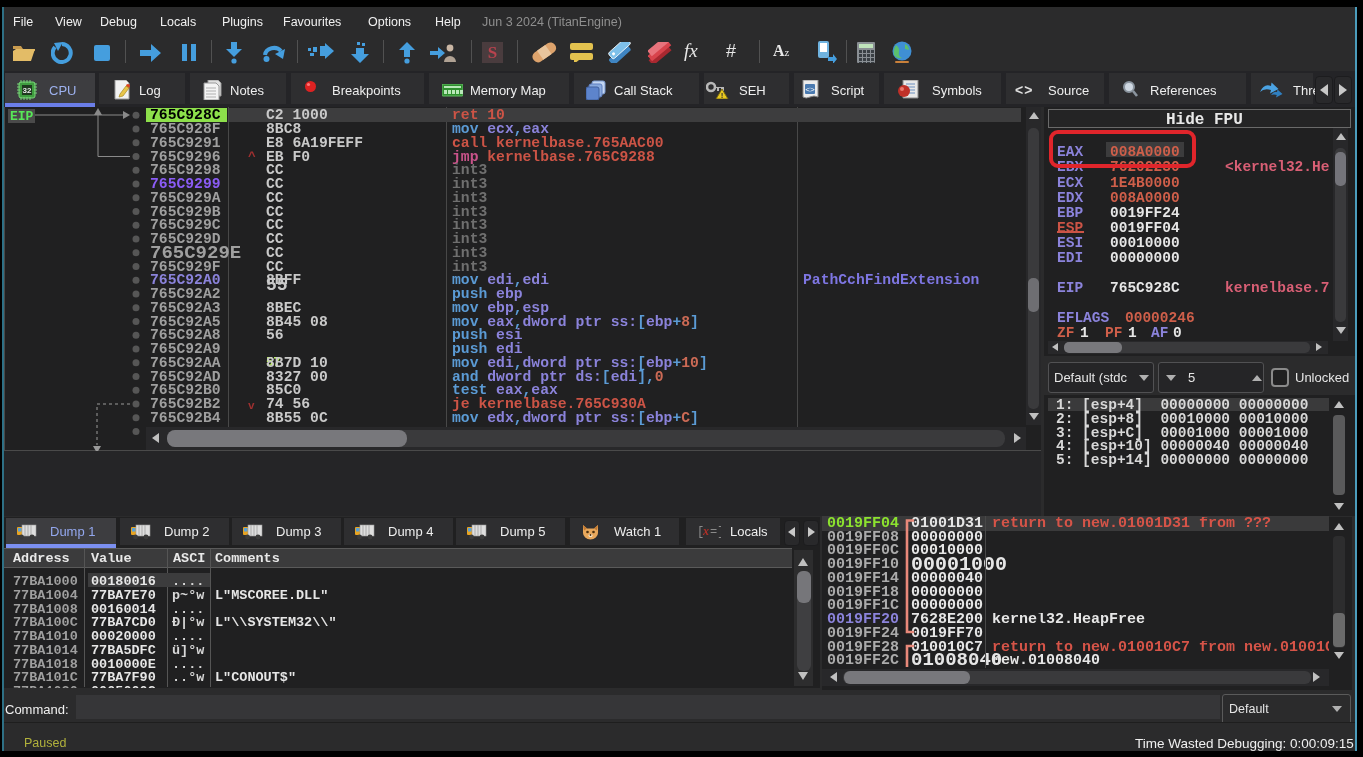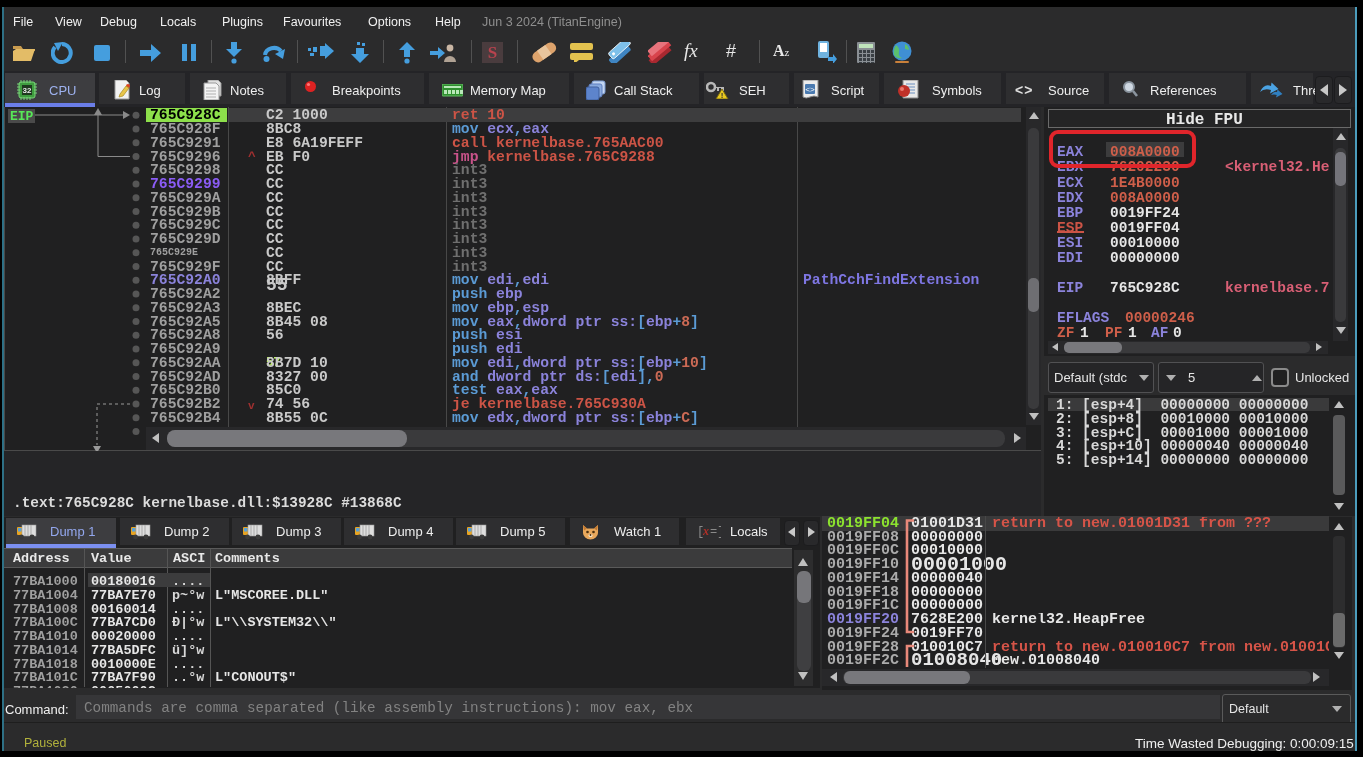--- a/index.html
+++ b/index.html
@@ -299,21 +299,21 @@
 <div class="t mono" style="left:452px;top:190.8px;font-size:14.7px;line-height:14px"><i class="g">int3</i></div>
 <div class="t mono" style="left:150px;top:204.55px;font-size:14.7px;line-height:14px;color:#9f9f9f">765C929B</div>
 <div class="t mono" style="left:266px;top:204.55px;font-size:14.7px;line-height:14px;color:#c9c9c9">CC</div>
 <div class="t mono" style="left:452px;top:204.55px;font-size:14.7px;line-height:14px"><i class="g">int3</i></div>
 <div class="t mono" style="left:150px;top:218.3px;font-size:14.7px;line-height:14px;color:#9f9f9f">765C929C</div>
 <div class="t mono" style="left:266px;top:218.3px;font-size:14.7px;line-height:14px;color:#c9c9c9">CC</div>
 <div class="t mono" style="left:452px;top:218.3px;font-size:14.7px;line-height:14px"><i class="g">int3</i></div>
 <div class="t mono" style="left:150px;top:232.05px;font-size:14.7px;line-height:14px;color:#9f9f9f">765C929D</div>
 <div class="t mono" style="left:266px;top:232.05px;font-size:14.7px;line-height:14px;color:#c9c9c9">CC</div>
 <div class="t mono" style="left:452px;top:232.05px;font-size:14.7px;line-height:14px"><i class="g">int3</i></div>
-<div class="t mono" style="left:150px;top:245.8px;font-size:10px;line-height:14px;color:#9f9f9f">765C929E</div>
+<div class="t mono" style="left:150px;top:245.8px;font-size:19px;line-height:14px;color:#9f9f9f">765C929E</div>
 <div class="t mono" style="left:266px;top:245.8px;font-size:14.7px;line-height:14px;color:#c9c9c9">CC</div>
 <div class="t mono" style="left:452px;top:245.8px;font-size:14.7px;line-height:14px"><i class="g">int3</i></div>
 <div class="t mono" style="left:150px;top:259.55px;font-size:14.7px;line-height:14px;color:#9f9f9f">765C929F</div>
 <div class="t mono" style="left:266px;top:259.55px;font-size:14.7px;line-height:14px;color:#c9c9c9">CC</div>
 <div class="t mono" style="left:452px;top:259.55px;font-size:14.7px;line-height:14px"><i class="g">int3</i></div>
 <div class="t mono" style="left:150px;top:273.3px;font-size:14.7px;line-height:14px;color:#8b83db">765C92A0</div>
 <div class="t mono" style="left:266px;top:273.3px;font-size:14.7px;line-height:14px;color:#c9c9c9">8BFF</div>
 <div class="t mono" style="left:452px;top:273.3px;font-size:14.7px;line-height:14px"><i class="b">mov </i><i class="l">edi</i><i class="b">,</i><i class="l">edi</i></div>
 <div class="t mono" style="left:803px;top:273.3px;font-size:14.7px;line-height:14px;color:#7e76e2">PathCchFindExtension</div>
 <div class="t mono" style="left:150px;top:287.05px;font-size:14.7px;line-height:14px;color:#9f9f9f">765C92A2</div>
@@ -389,21 +389,20 @@
 <div class="abs" style="left:1028px;top:128px;width:11px;height:281px;background:#3a3a3c;border-radius:5px"></div>
 <div class="arr" style="left:1029px;top:112px;border-left:5px solid transparent;border-right:5px solid transparent;border-bottom:7px solid #c0c0c0"></div>
 <div class="arr" style="left:1029px;top:413px;border-left:5px solid transparent;border-right:5px solid transparent;border-top:7px solid #c0c0c0"></div>
 <div class="abs" style="left:1028px;top:278px;width:11px;height:34px;background:#6e6e72;border-radius:5px"></div>
 <div class="abs" style="left:146px;top:427px;width:880px;height:23px;background:#28282a"></div>
 <div class="abs" style="left:167px;top:430px;width:838px;height:17px;background:#3a3a3c;border-radius:8px"></div>
 <div class="arr" style="left:152px;top:433px;border-top:5px solid transparent;border-bottom:5px solid transparent;border-right:7px solid #c0c0c0"></div>
 <div class="arr" style="left:1014px;top:433px;border-top:5px solid transparent;border-bottom:5px solid transparent;border-left:7px solid #c0c0c0"></div>
 <div class="abs" style="left:167px;top:430px;width:240px;height:17px;background:#78787c;border-radius:8px"></div>
 <div class="abs" style="left:4px;top:451px;width:1037px;height:65px;background:#252527"></div>
-<div class="t mono" style="left:13px;top:495px;font-size:14.4px;color:#dcdcdc">.text:765C928C kernelbase.dll:$13928C #13868C</div>
 <div class="abs" style="left:1044px;top:107px;width:311px;height:249px;background:#202021"></div>
 <div class="abs" style="left:1048px;top:109px;width:303px;height:19px;background:#242425;border:1px solid #6a6a6a"></div>
 <div class="t mono" style="left:1166px;top:111px;font-size:16px;color:#e8e8e8">Hide FPU</div>
 <div class="abs" style="left:1106px;top:142px;width:78px;height:15px;background:#3c3c3d"></div>
 <div class="t mono" style="left:1057px;top:144px;font-size:14.5px;color:#8b83db">EAX</div>
 <div class="t mono" style="left:1110px;top:144px;font-size:14.5px;color:#cf5f4a">008A0000</div>
 <div class="t mono" style="left:1057px;top:159px;font-size:14.5px;color:#8b83db">EBX</div>
 <div class="t mono" style="left:1110px;top:159px;font-size:14.5px;color:#cf5f4a">76202230</div>
 <div class="t mono" style="left:1225px;top:159px;font-size:14.5px;color:#d95f75">&lt;kernel32.He</div>
 <div class="t mono" style="left:1057px;top:175px;font-size:14.5px;color:#8b83db">ECX</div>
@@ -641,19 +640,18 @@
 <div class="abs" style="left:1333px;top:613px;width:12px;height:34px;background:#6a6a6a;border-radius:4px"></div>
 <div class="abs" style="left:822px;top:669px;width:507px;height:17px;background:#28282a"></div>
 <div class="abs" style="left:843px;top:671px;width:468px;height:13px;background:#3a3a3c;border-radius:6px"></div>
 <div class="arr" style="left:830px;top:672px;border-top:5px solid transparent;border-bottom:5px solid transparent;border-right:7px solid #c0c0c0"></div>
 <div class="arr" style="left:1313px;top:672px;border-top:5px solid transparent;border-bottom:5px solid transparent;border-left:7px solid #c0c0c0"></div>
 <div class="abs" style="left:844px;top:671px;width:126px;height:13px;background:#78787c;border-radius:6px"></div>
 <div class="abs" style="left:4px;top:688px;width:818px;height:5px;background:#2b2b2c"></div>
 <div class="abs" style="left:4px;top:693px;width:1351px;height:28px;background:#2b2b2c"></div>
 <div class="t" style="left:5px;top:702px;font-size:13px;color:#f0f0f0">Command:</div>
 <div class="abs" style="left:76px;top:695px;width:1144px;height:24px;background:#363638"></div>
-<div class="t mono" style="left:84px;top:700px;font-size:14.3px;color:#828282;font-weight:normal">Commands are comma separated (like assembly instructions): mov eax, ebx</div>
 <div class="abs" style="left:1222px;top:694px;width:129px;height:31px;background:#2b2b2c;border:1px solid #5a5a5a;border-radius:3px"></div>
 <div class="t" style="left:1229px;top:702px;font-size:12.5px;color:#e6e6e6">Default</div>
 <div class="arr" style="left:1332px;top:706px;border-left:5px solid transparent;border-right:5px solid transparent;border-top:6px solid #b0b0b0"></div>
 <div class="abs" style="left:4px;top:722px;width:1351px;height:29px;background:#2b2b2c;border-top:1px solid #1e1e1e"></div>
 <div class="t" style="left:24px;top:736px;font-size:12.5px;color:#b2b23c">Paused</div>
 <div class="t" style="left:1135px;top:736px;font-size:13.5px;color:#f0f0f0">Time Wasted Debugging: 0:00:09:15</div>
 </div>
 </body></html>

